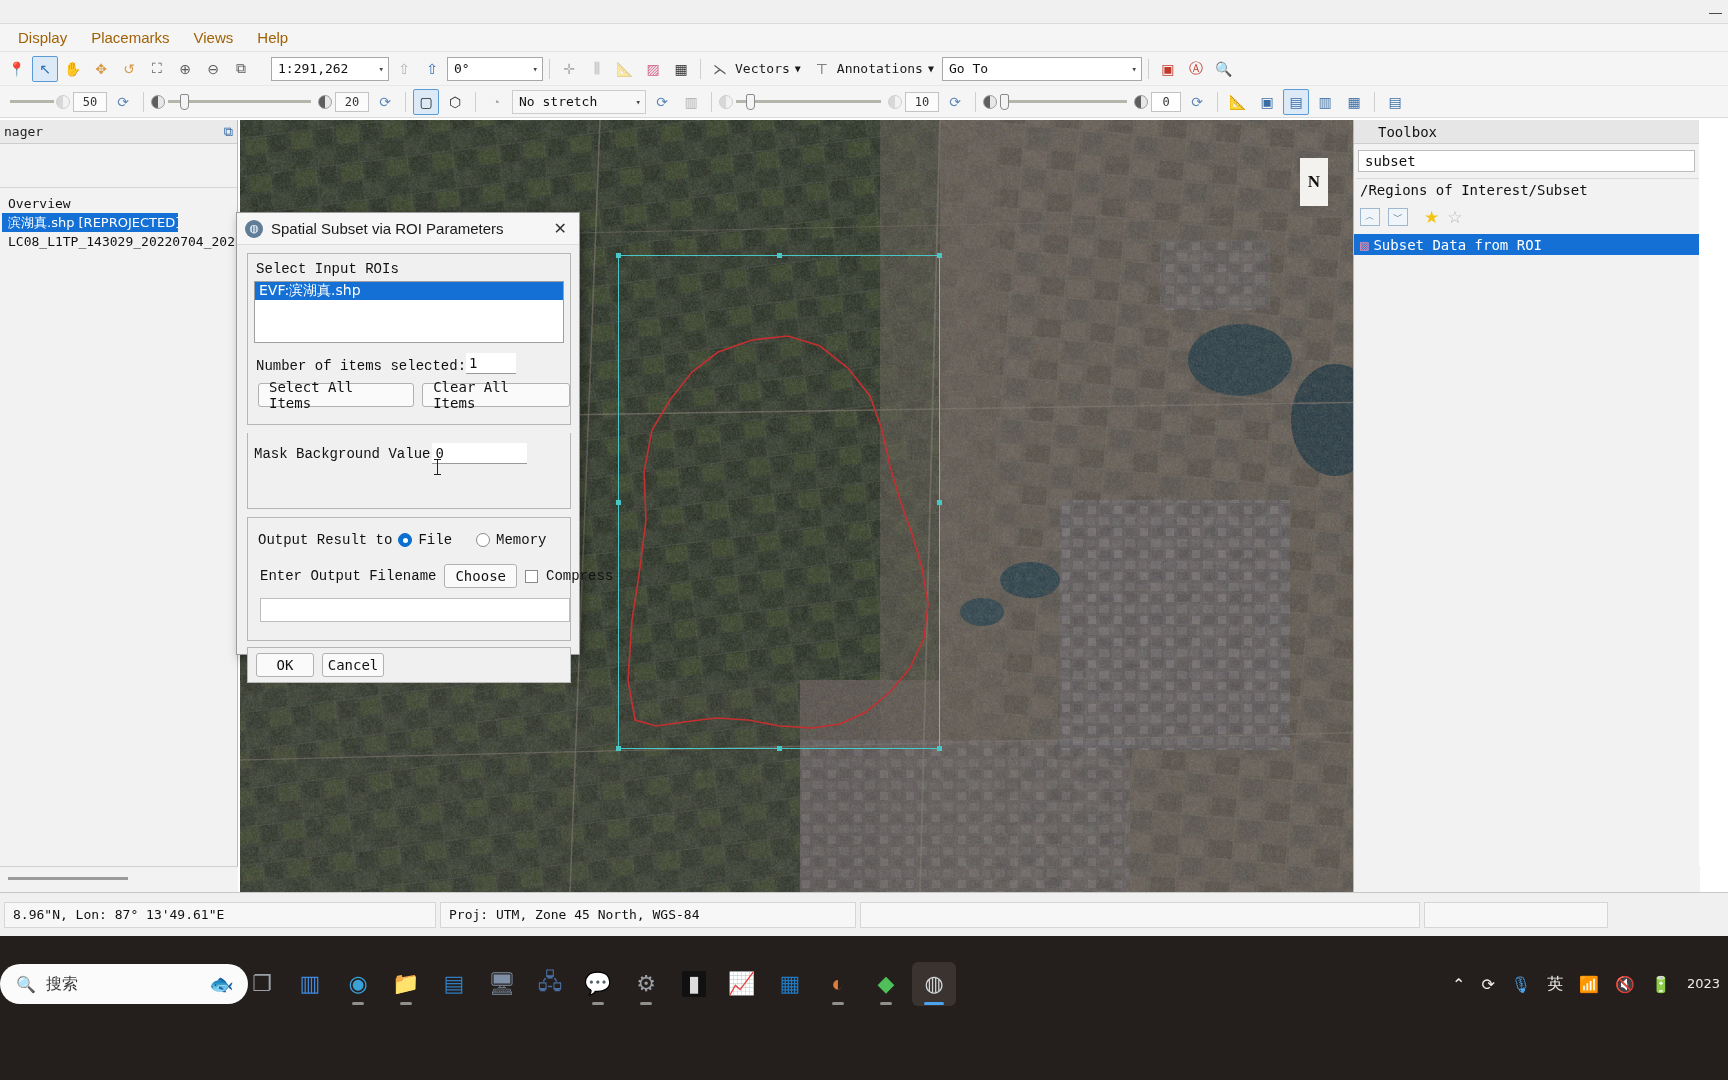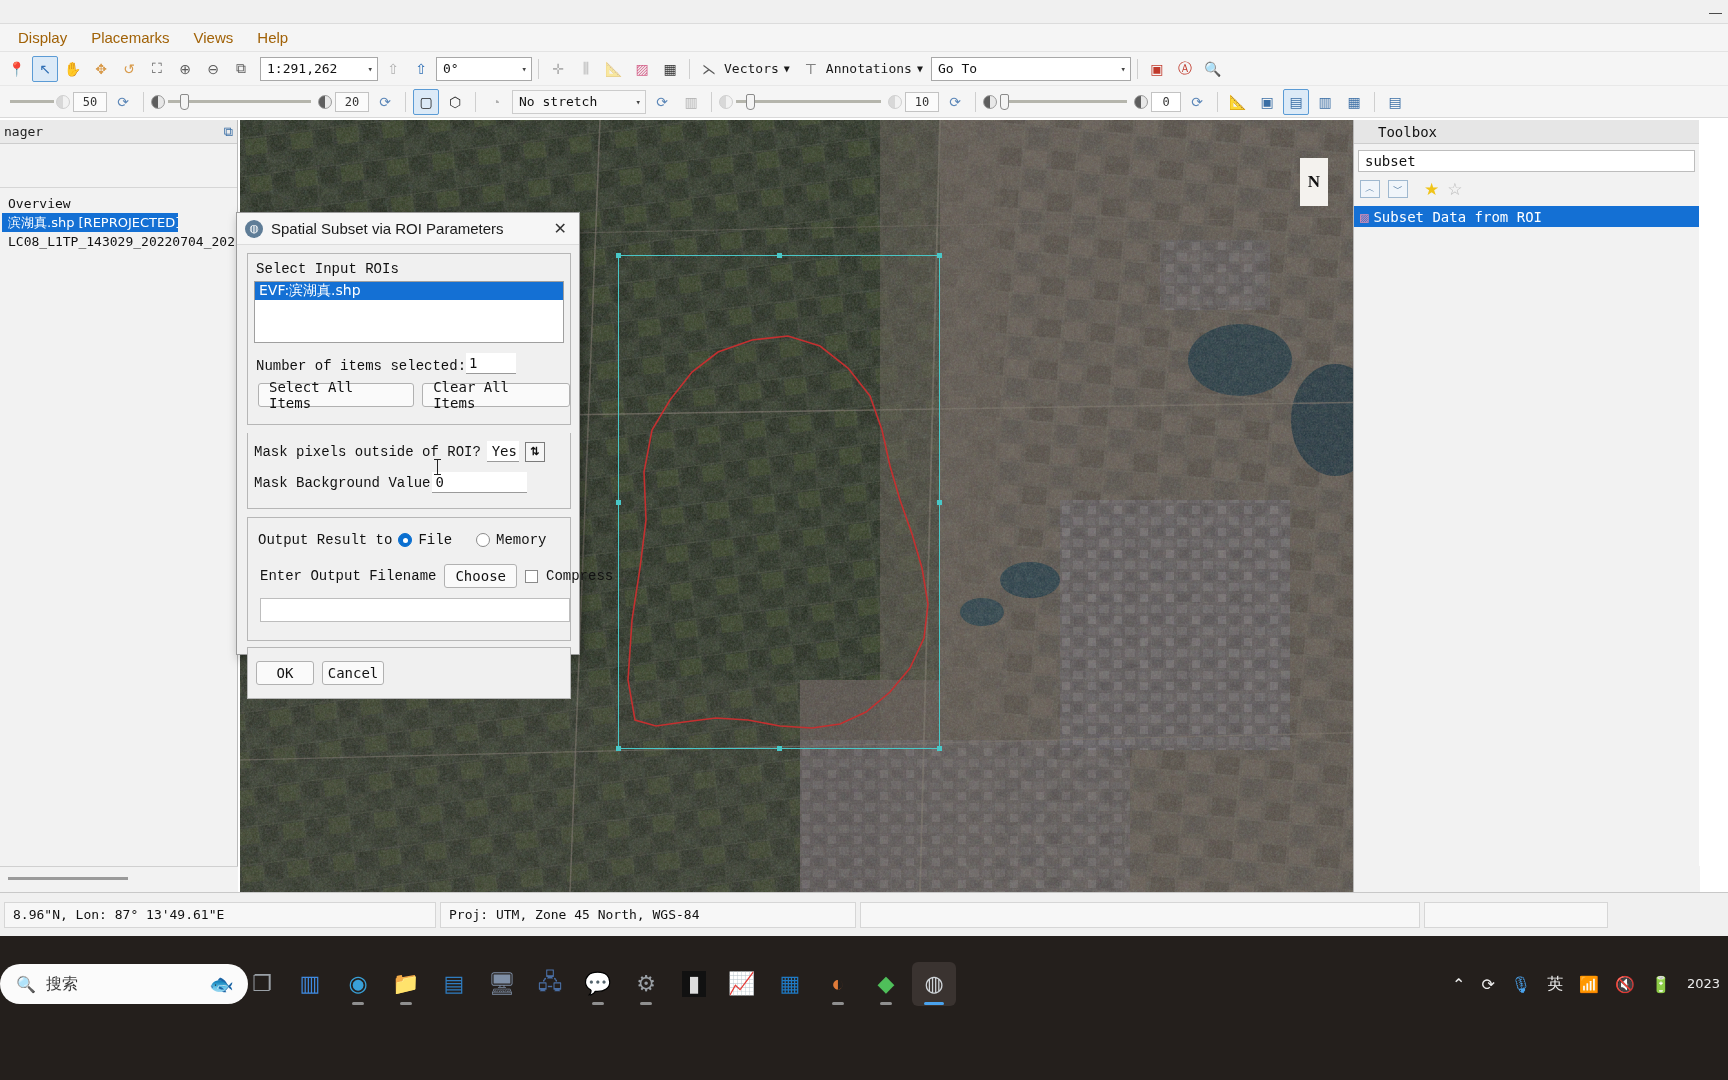--- a/index.html
+++ b/index.html
@@ -302,21 +302,21 @@
   <div class="tbtn" style="color:#d2484a">📍</div>
   <div class="tbtn active" style="color:#2f6fb5">↖</div>
   <div class="tbtn" style="color:#d89a4a">✋</div>
   <div class="tbtn" style="color:#d89a4a">✥</div>
   <div class="tbtn" style="color:#d89a4a">↺</div>
   <div class="tbtn">⛶</div>
   <div class="tbtn">⊕</div>
   <div class="tbtn">⊖</div>
   <div class="tbtn">⧉</div>
 
-  <div class="combo" style="width:118px;margin-left:4px">
+  <div class="combo" style="width:118px;margin-left:15px">
     <span class="cv">1:291,262</span>
     <span class="arw">▾</span>
   </div>
 
   <div class="tbtn dim">⇧</div>
   <div class="tbtn" style="color:#2f6fb5">⇧</div>
 
   <div class="combo" style="width:96px">
     <span class="cv">0°</span>
     <span class="arw">▾</span>
@@ -518,20 +518,21 @@
     <div class="vtx" style="left:-3px;top:50%;margin-top:-2px"></div>
     <div class="vtx" style="right:-3px;top:50%;margin-top:-2px"></div>
   </div>
 </div>
 
 <div id="toolbox">
   <div class="tb-head">Toolbox</div>
   <div class="tb-search">
     <span>subset</span>
   </div>
+  <div class="tb-crumb">/Regions of Interest/Subset</div>
   <div class="tb-btns">
     <div class="navbtn">︿</div>
     <div class="navbtn">﹀</div>
     <div class="star" style="color:#f0c419;margin-left:8px">★</div>
     <div class="star" style="color:#b9b9b9">☆</div>
   </div>
   <div class="tb-tree">
     <div class="tb-row sel">
       <span style="color:#e58fb0">▨</span>
       <span>Subset Data from ROI</span>
@@ -565,25 +566,20 @@
       <span class="dlg-txt">Number of items selected:</span>
       <span class="fld" style="width:50px">1</span>
     </div>
     <div style="display:flex;gap:8px;padding:9px 0 0 10px">
       <div class="btn">Select All Items</div>
       <div class="btn">Clear All Items</div>
     </div>
   </div>
 
   <div class="grp" style="height:76px;border-top:none">
-    <div style="display:flex;align-items:center;gap:6px;padding:8px 0 0 6px">
-      <span class="dlg-txt">Mask pixels outside of ROI?</span>
-      <span class="fld" style="width:32px;justify-content:center">Yes</span>
-      <span class="updown">⇅</span>
-    </div>
     <div style="display:flex;align-items:center;gap:2px;padding:10px 0 0 6px">
       <span class="dlg-txt">Mask Background Value</span>
       <span class="fld" style="width:95px">0</span>
     </div>
   </div>
 
   <div class="grp" style="height:124px;margin-top:8px">
     <div style="display:flex;align-items:center;gap:6px;padding:14px 0 0 10px">
       <span class="dlg-txt">Output Result to</span>
       <span class="radio on"></span>
@@ -597,21 +593,21 @@
       <span class="chk"></span>
       <span class="dlg-txt">Compress</span>
     </div>
     <div style="padding:10px 0 0 12px">
       <div style="width:310px;height:24px;background:#fff;border:1px solid #bdbdbd">
         <span class="dlg-txt" style="padding-left:4px"></span>
       </div>
     </div>
   </div>
 
-  <div class="grp" style="height:52px;margin-top:6px;display:flex;align-items:center;gap:8px;padding-left:8px">
+  <div class="grp" style="height:36px;margin-top:6px;display:flex;align-items:center;gap:8px;padding-left:8px">
     <div class="btn" style="width:58px">OK</div>
     <div class="btn" style="width:62px">Cancel</div>
   </div>
 
   <div id="caret"></div>
 </div>
 
 <div id="taskbar">
   <div id="searchbox">
     <span class="sq">🔍</span>

